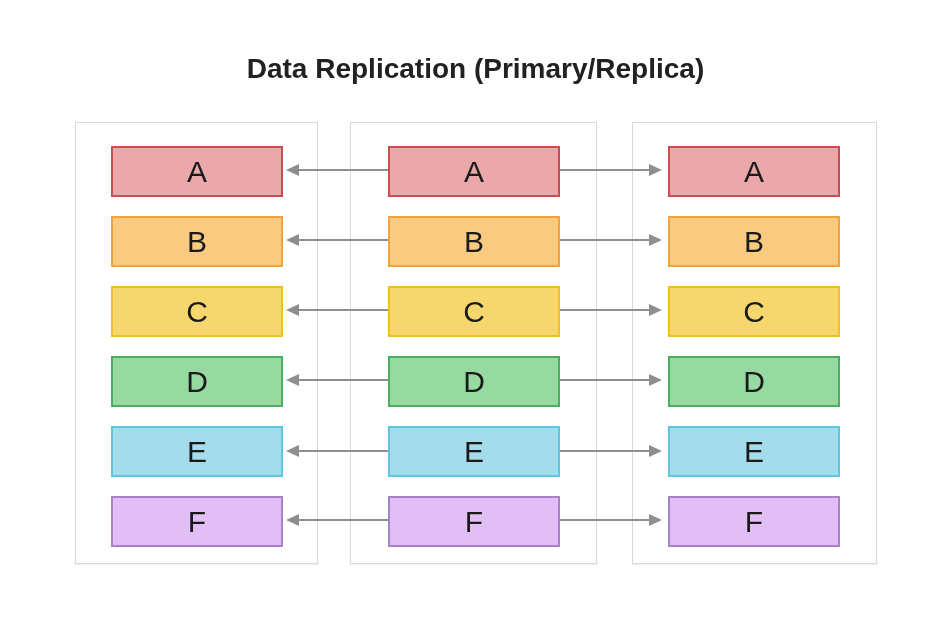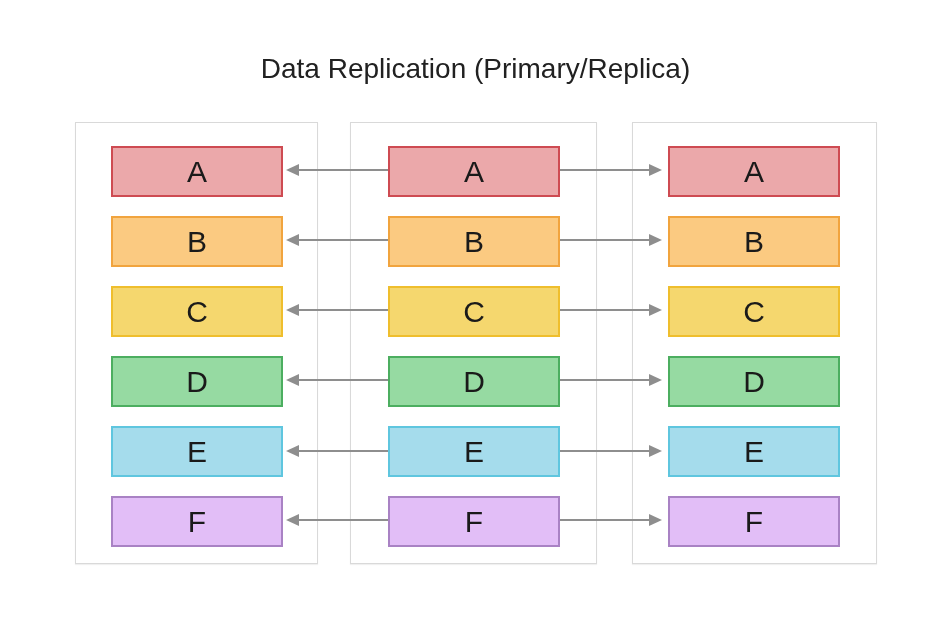--- a/index.html
+++ b/index.html
@@ -11,21 +11,21 @@
     font-family: "Liberation Sans", sans-serif;
     overflow: hidden;
   }
   .title {
     position: absolute;
     top: 53px;
     left: 0;
     width: 951px;
     text-align: center;
     font-size: 28px;
-    font-weight: 400;
+    font-weight: 700;
     color: #212121;
   }
   .container {
     position: absolute;
     top: 122px;
     height: 442px;
     background: #ffffff;
     border: 1px solid #d9d9d9;
     box-shadow: 0 1px 1px rgba(0,0,0,0.06);
     box-sizing: border-box;

